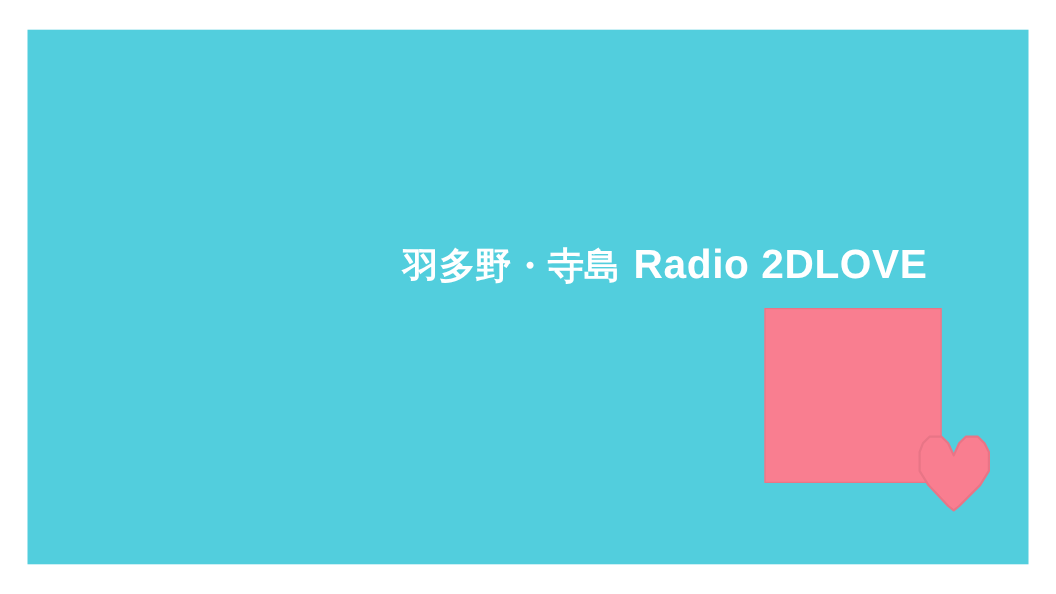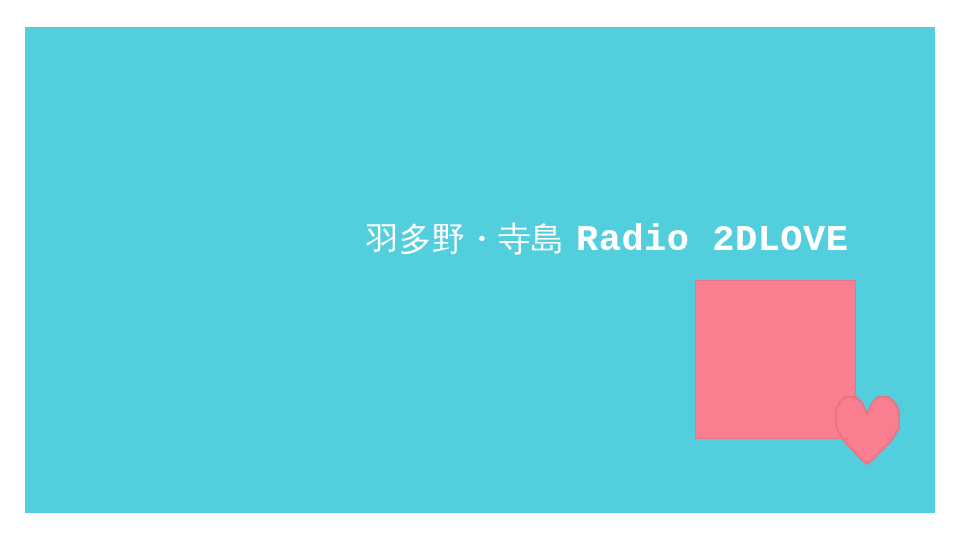--- a/index.html
+++ b/index.html
@@ -36,28 +36,28 @@
     position: absolute;
     left: 366px;
     top: 222px;
     white-space: nowrap;
     line-height: 1;
     color: #ffffff;
   }
 
   .title-jp {
     font-family: "DejaVu Sans", "Liberation Sans", sans-serif;
-    font-weight: normal;
+    font-weight: bold;
     font-size: 33px;
     letter-spacing: 0px;
     vertical-align: baseline;
   }
 
   .title-latin {
-    font-family: Liberation Mono, monospace;
+    font-family: Liberation Sans, sans-serif;
     font-weight: bold;
     font-size: 37px;
     letter-spacing: 0.5px;
     padding-left: 12px;
     vertical-align: baseline;
   }
 
   
   #pink-square {
     position: absolute;

